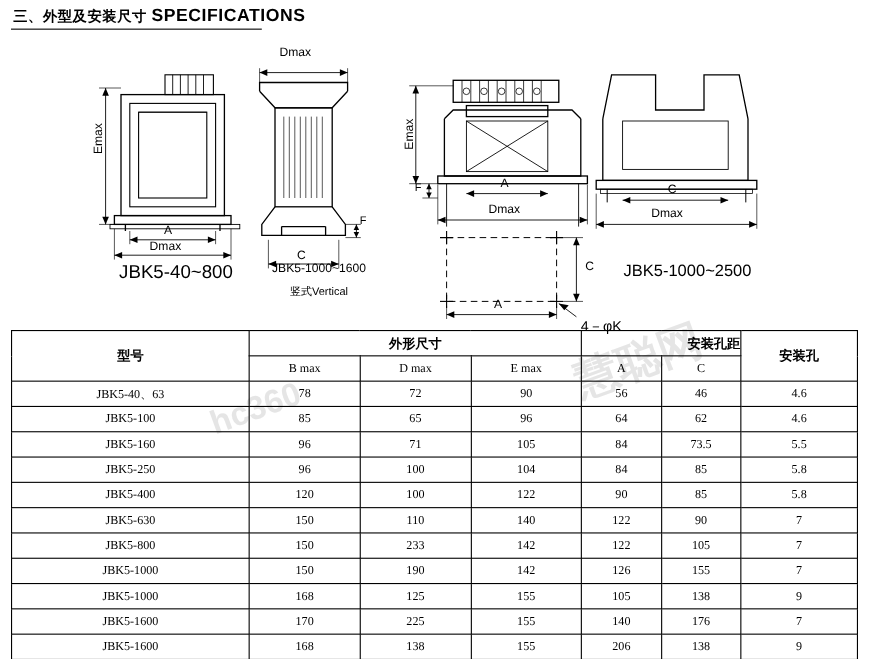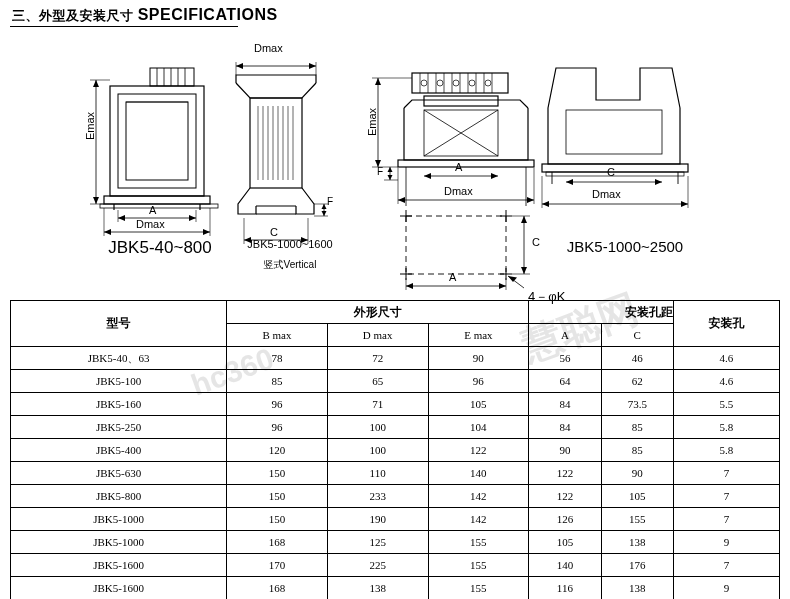--- a/index.html
+++ b/index.html
@@ -398,20 +398,20 @@
       <td>155</td>
       <td>140</td>
       <td>176</td>
       <td>7</td>
     </tr>
     <tr>
       <td class="model">JBK5-1600</td>
       <td>168</td>
       <td>138</td>
       <td>155</td>
-      <td>116</td>
+      <td>206</td>
       <td>138</td>
       <td>9</td>
     </tr>
 
   </tbody>
 </table>
 </div>
 
 </body></html>

